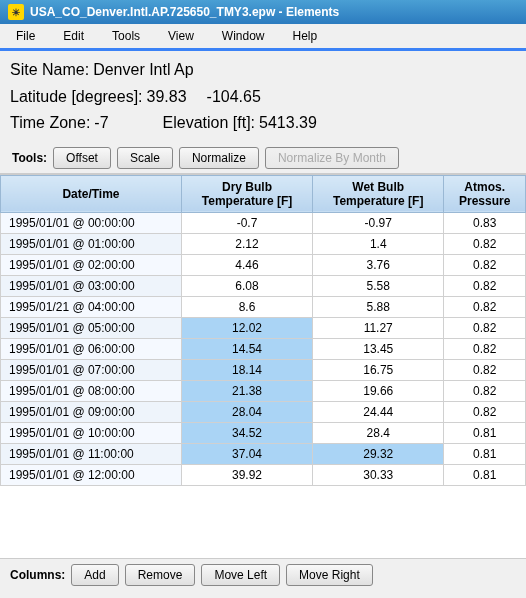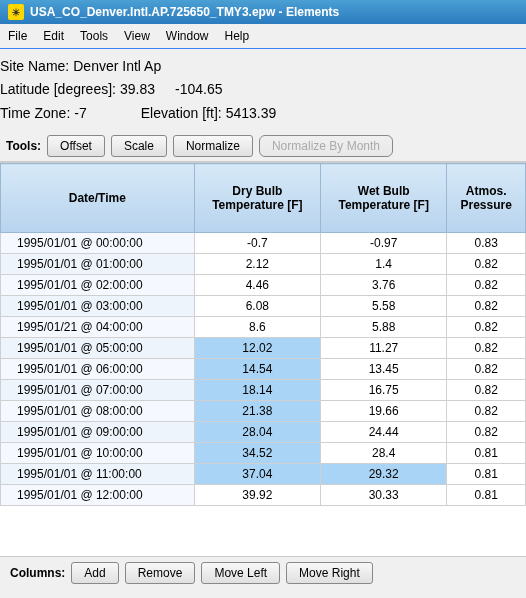--- a/index.html
+++ b/index.html
@@ -23,50 +23,50 @@
     }
     .title-bar-icon {
       width: 16px; height: 16px;
       background: #ffd700;
       border-radius: 2px;
       display: flex; align-items: center; justify-content: center;
       font-size: 10px; color: #333;
     }
     .menu-bar {
       background: #f0f0f0;
-      border-bottom: 1px solid #3b82f6;
-      display: flex;
-      padding: 2px 0;
-      gap: 0;
+      border-bottom: 3px solid #3b82f6;
+      display: flex;
+      padding: 2px 8px;
+      gap: 12px;
     }
     .menu-item {
       padding: 3px 8px;
       cursor: pointer;
       font-size: 12px;
       color: #000;
     }
     .info-section {
-      padding: 6px 0;
-      background: #f0f0f0;
-      font-size: 14px;
+      padding: 6px 10px;
+      background: #f0f0f0;
+      font-size: 16px;
       line-height: 1.6;
     }
     .info-row {
       display: flex;
       gap: 20px;
       margin-bottom: 1px;
     }
     .info-field {
       display: flex;
       gap: 4px;
     }
     .info-label { color: #000; }
     .info-value { color: #000; font-weight: normal; }
     .tools-bar {
-      padding: 4px 6px;
+      padding: 4px 12px;
       display: flex;
       align-items: center;
       gap: 6px;
       background: #f0f0f0;
       border-bottom: 1px solid #ccc;
     }
     .tools-label { font-size: 12px; font-weight: bold; }
     .btn {
       padding: 3px 12px;
       font-size: 12px;
@@ -89,32 +89,32 @@
       height: 390px;
     }
     table {
       width: 100%;
       border-collapse: collapse;
       font-size: 12px;
     }
     thead tr th {
       background: linear-gradient(to bottom, #d6e8f7, #b8d4ee);
       border: 1px solid #9ab8d4;
-      padding: 20px 6px;
+      padding: 4px 6px;
       text-align: center;
       font-weight: bold;
       color: #000;
       white-space: nowrap;
       position: sticky;
       top: 0;
       z-index: 1;
     }
     tbody tr td {
       border: 1px solid #d0d0d0;
-      padding: 3px 16px;
+      padding: 3px 8px;
       text-align: center;
       color: #000;
       background: white;
     }
     tbody tr td:first-child {
       text-align: left;
       background: #f5f9ff;
     }
     tbody tr:nth-child(even) td:first-child { background: #eef4fb; }
     .cell-highlight {
@@ -182,21 +182,21 @@
         <span class="info-value">5413.39</span>
       </div>
     </div>
   </div>
 
   <div class="tools-bar">
     <span class="tools-label">Tools:</span>
     <button class="btn">Offset</button>
     <button class="btn">Scale</button>
     <button class="btn">Normalize</button>
-    <button class="btn" style="color:#aaa; background: linear-gradient(to bottom, #f0f0f0, #e8e8e8); border-radius: 6px;">Normalize By Month</button>
+    <button class="btn" style="color:#aaa; background: linear-gradient(to bottom, #f0f0f0, #e8e8e8);">Normalize By Month</button>
   </div>
 
   <div class="table-container">
     <table>
       <thead>
         <tr>
           <th>Date/Time</th>
           <th>Dry Bulb<br>Temperature [F]</th>
           <th>Wet Bulb<br>Temperature [F]</th>
           <th>Atmos.<br>Pressure</th>

